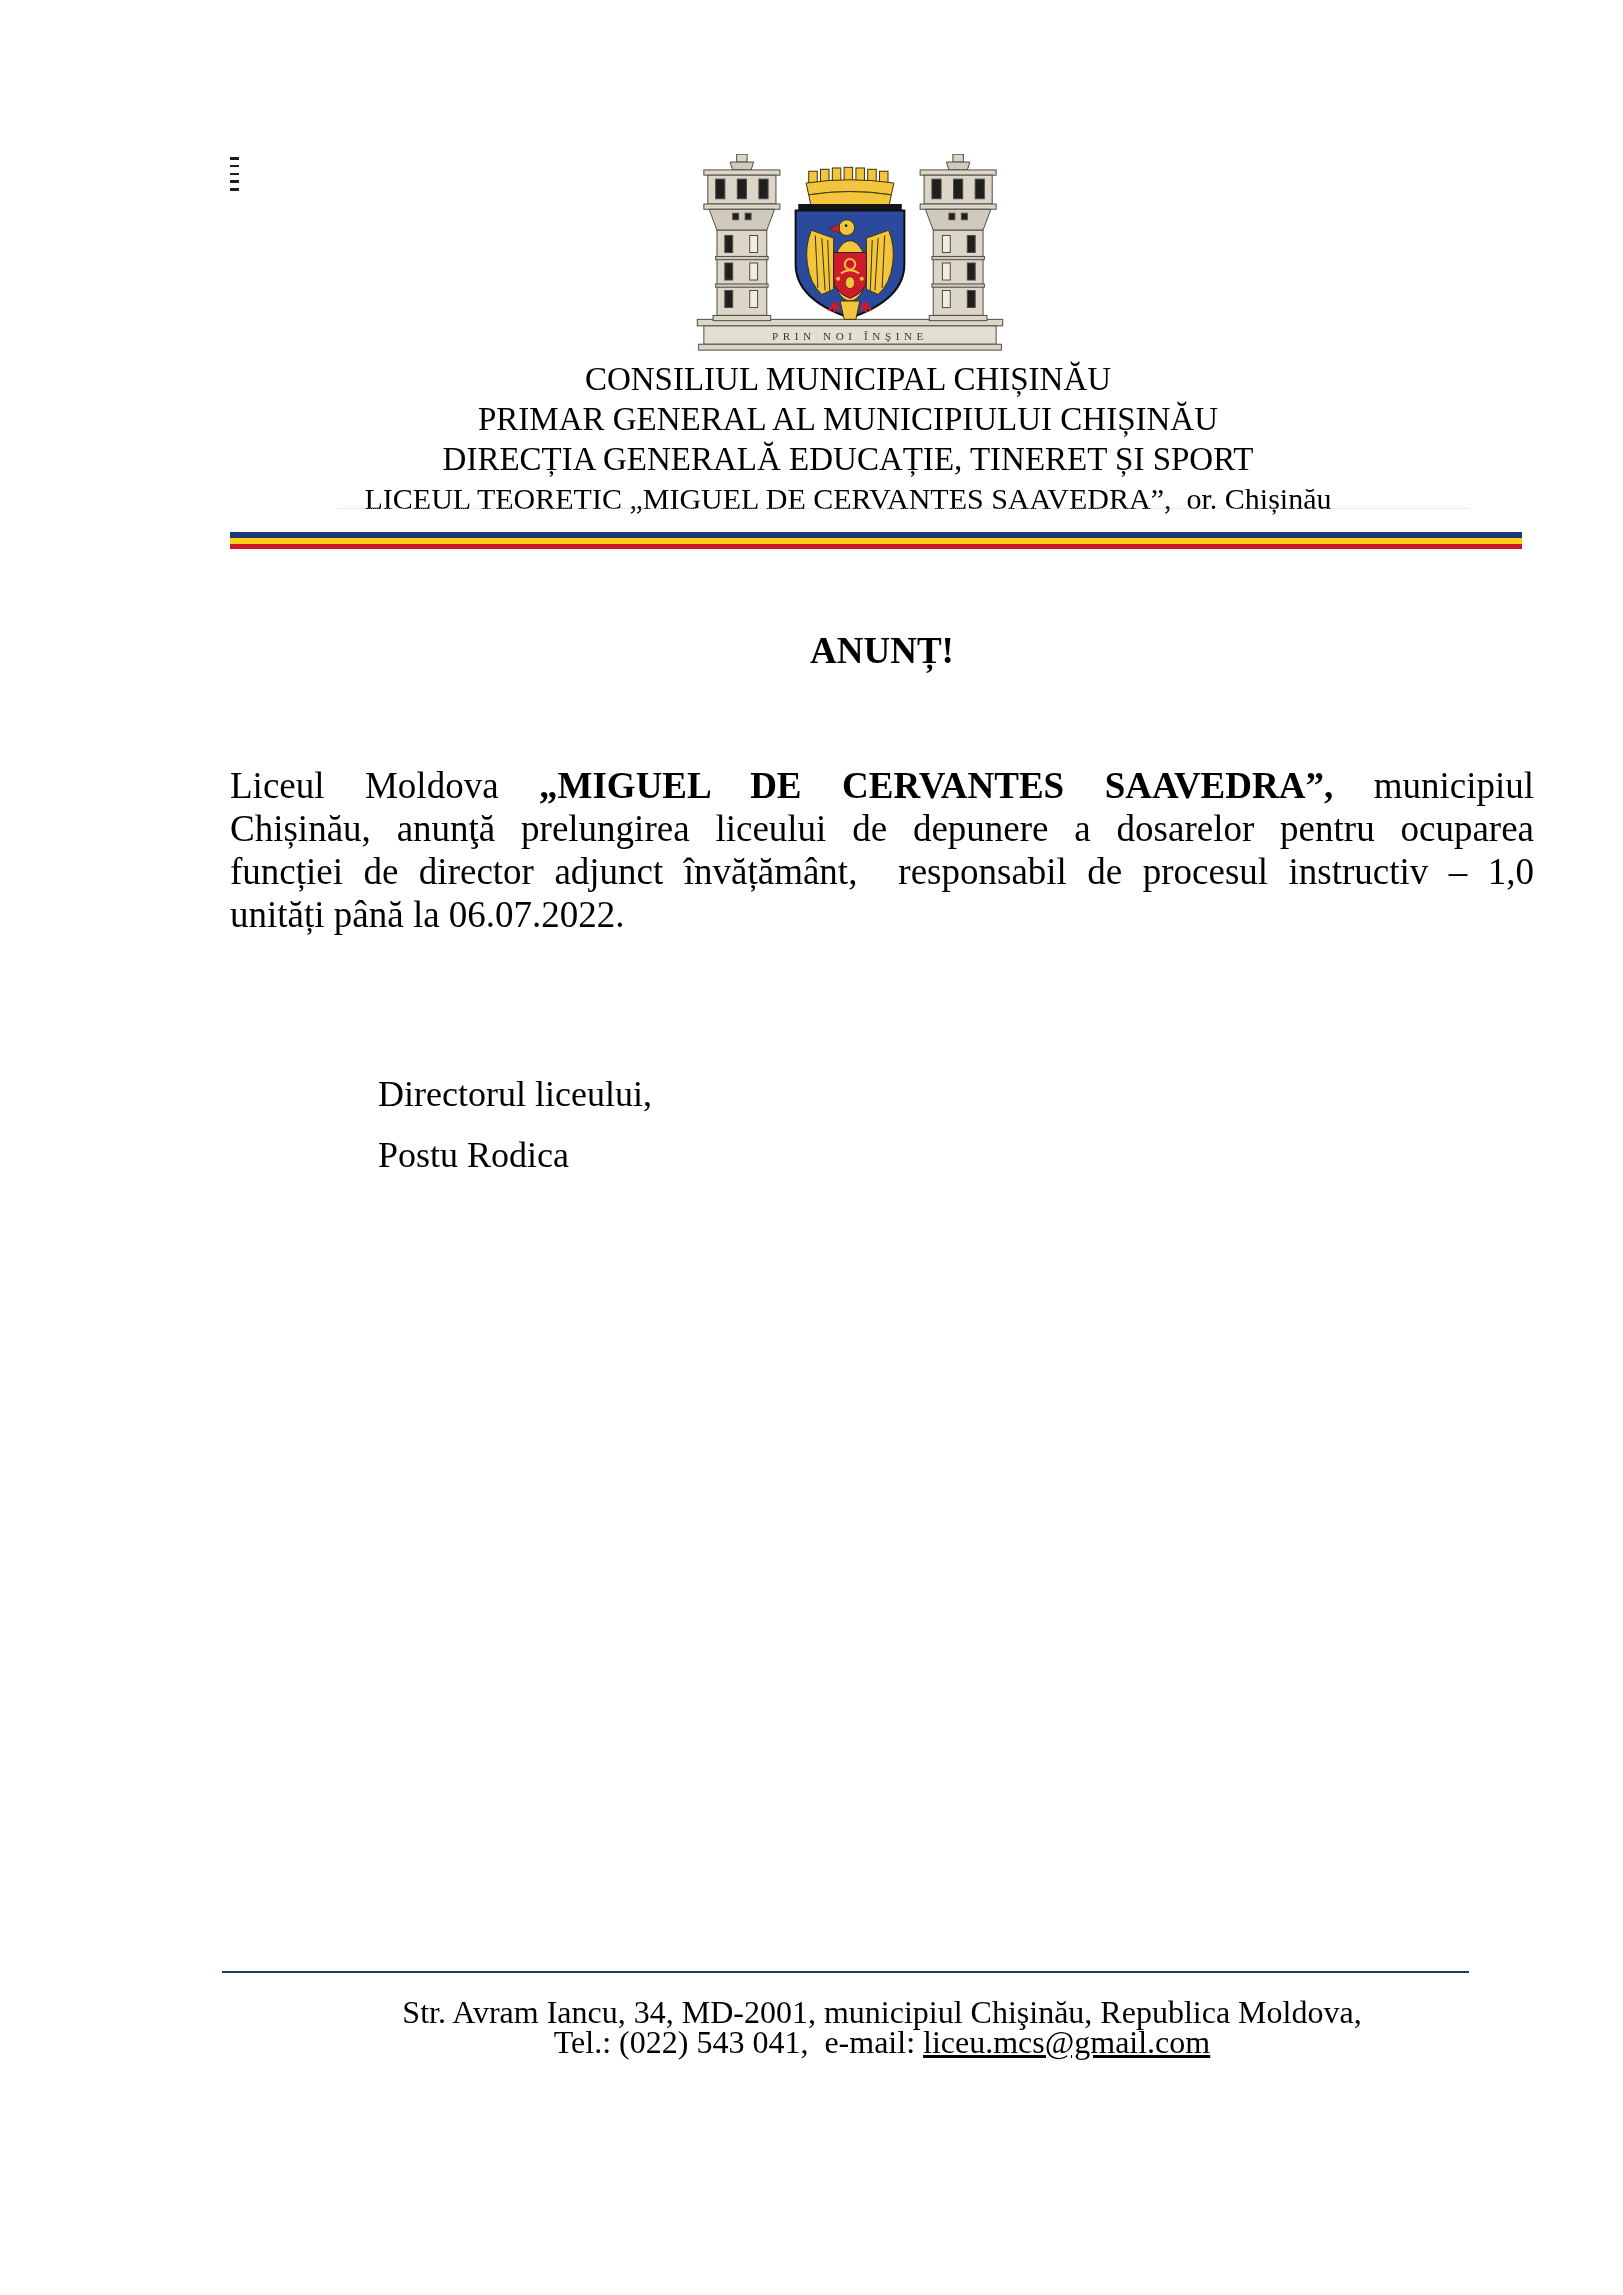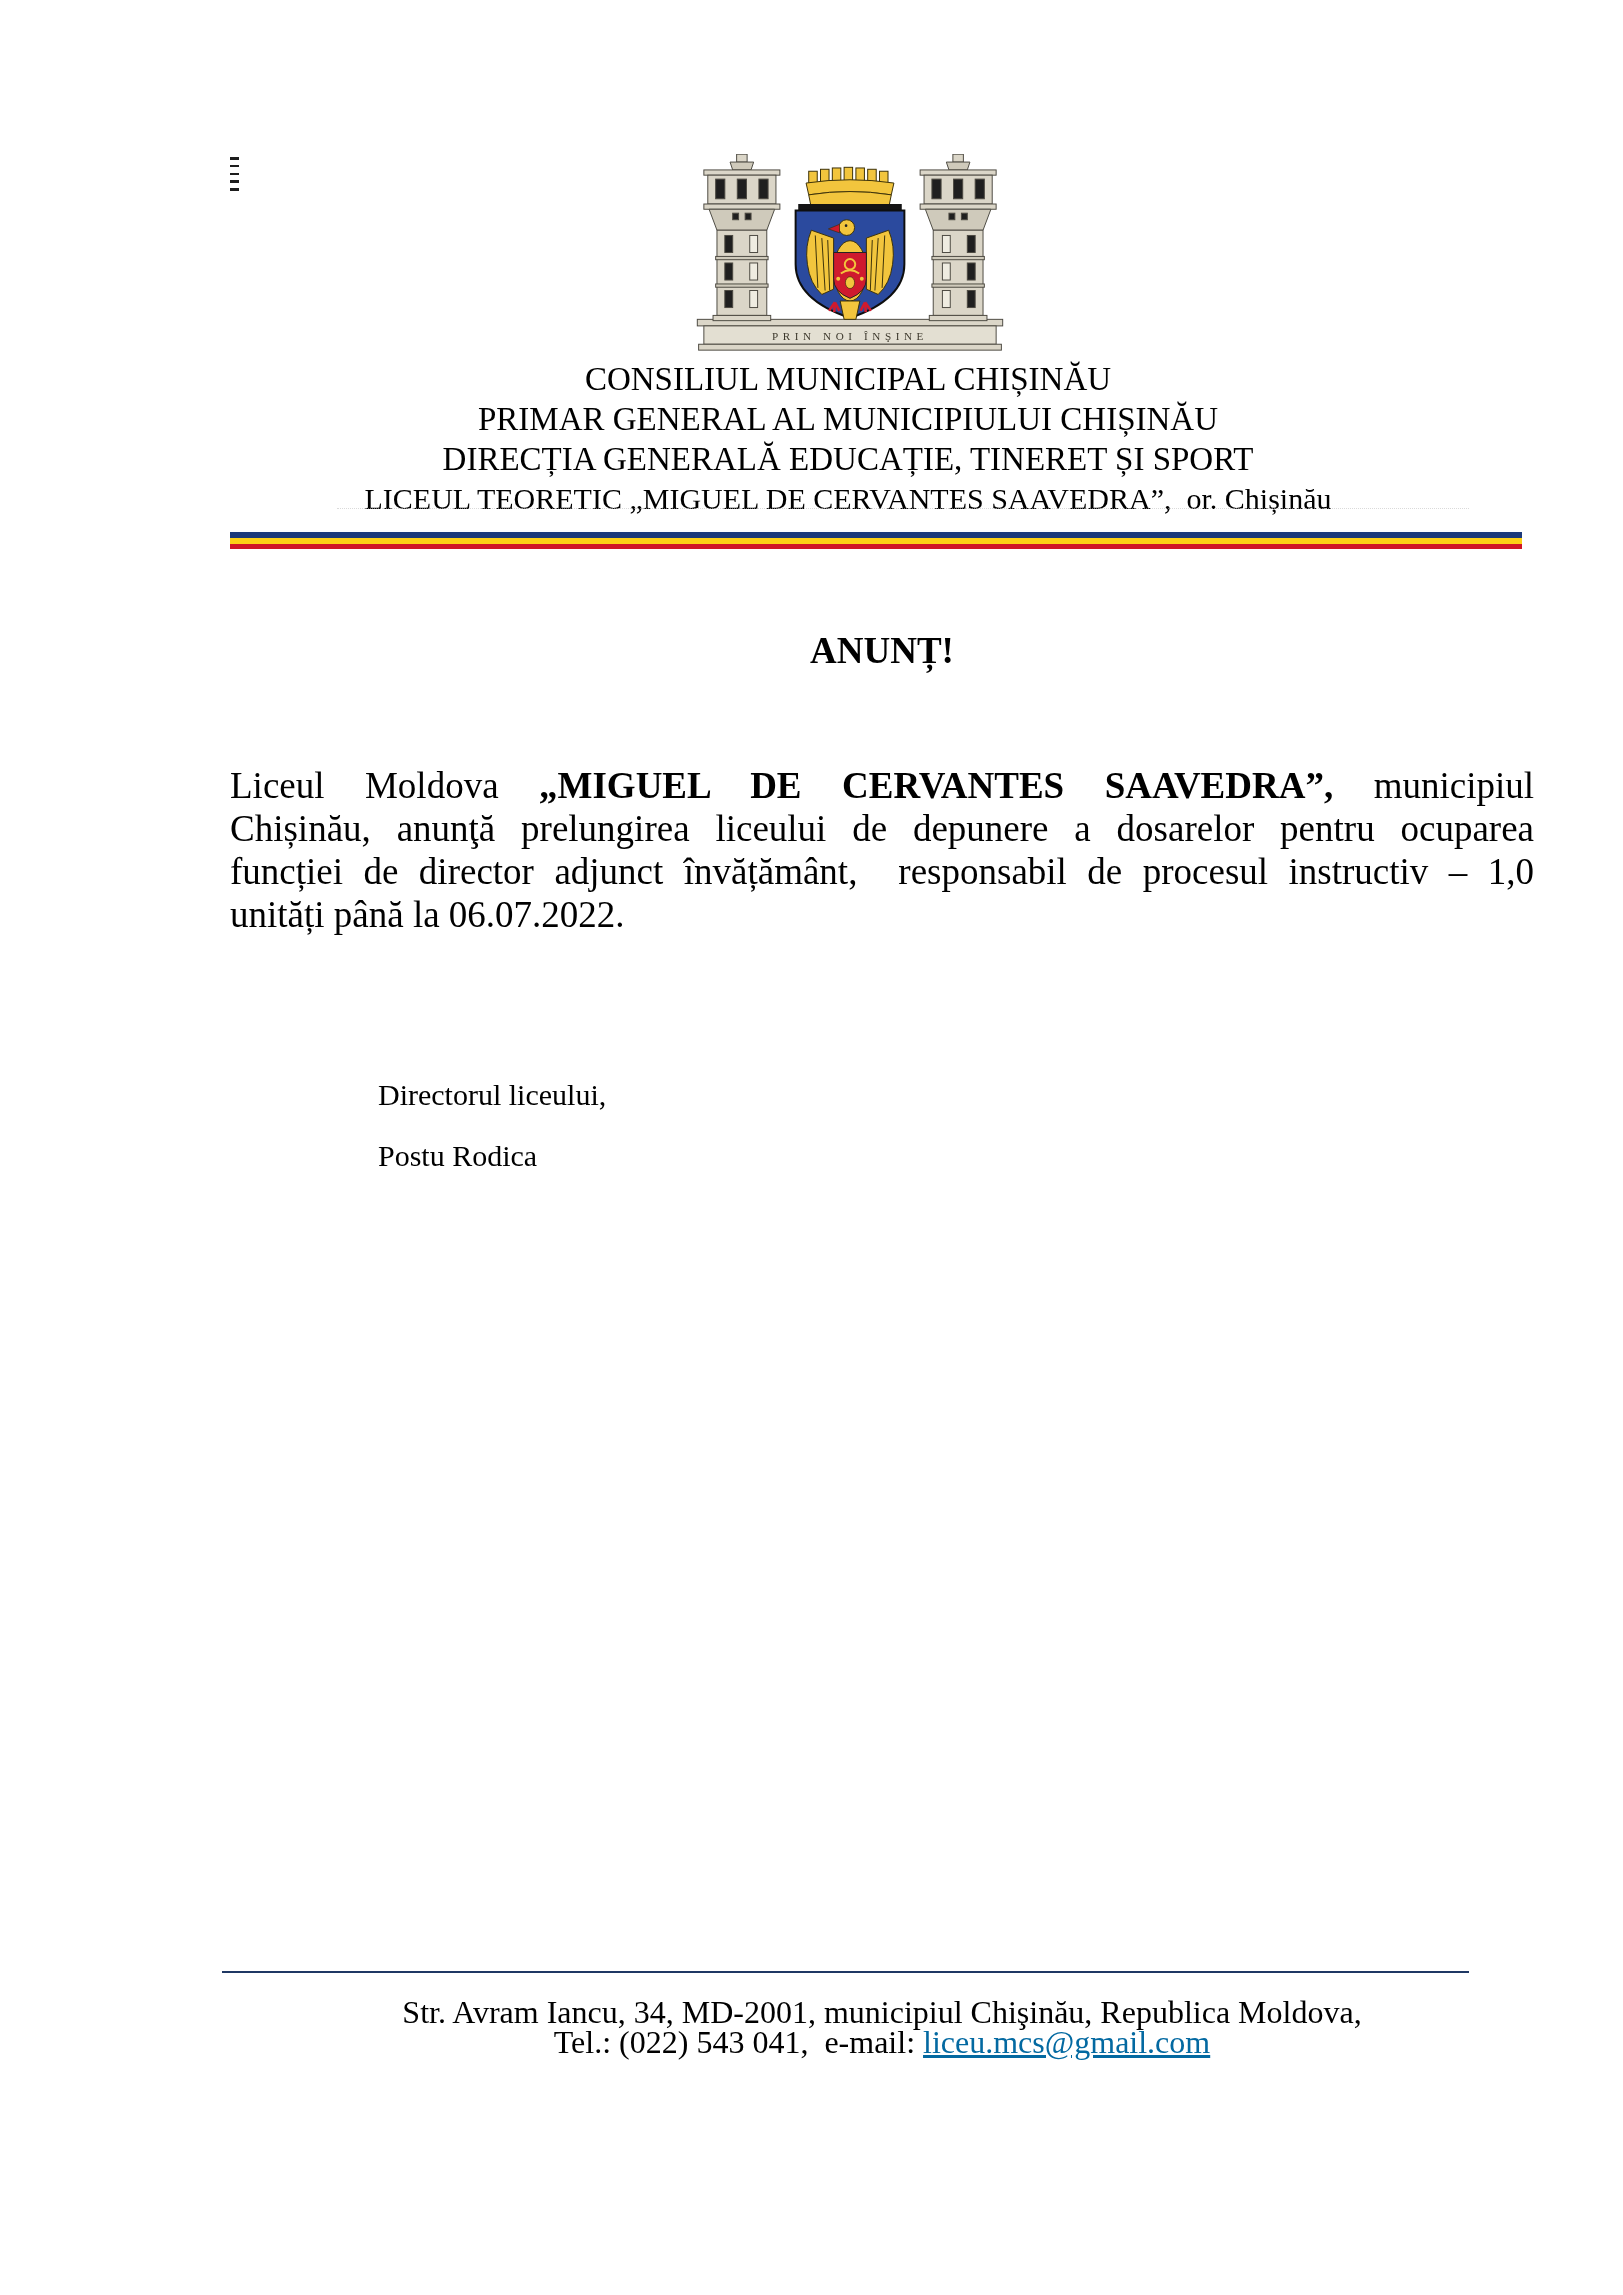--- a/index.html
+++ b/index.html
@@ -31,28 +31,28 @@
   
   .doc-title{left:230px;top:629px;width:1304px;text-align:center;
     font-size:37px;font-weight:bold;line-height:44px;}
 
   
   .para{left:230px;top:764px;width:1304px;font-size:37px;line-height:43px;}
   .jline{text-align:justify;text-align-last:justify;}
   .lline{text-align:left;}
 
   
-  .sig{left:378px;top:1073px;font-size:30px;line-height:43px;}
+  .sig{left:378px;top:1073px;font-size:36px;line-height:43px;}
   .sig .name{margin-top:18px;}
 
   
   .frule{left:222px;top:1971px;width:1247px;height:0;border-top:2.6px solid #1f3864;}
   .footer{left:230px;top:1997px;width:1304px;text-align:center;
     font-size:32px;line-height:30px;}
-  .footer a{color:#0369a1;text-decoration:underline;}
+  .footer a{color:#000000;text-decoration:underline;}
 </style>
 </head>
 <body>
 
 <div class="abs dash-col">
   <i></i>
     <i></i>
     <i></i>
     <i></i>
     <i></i>

